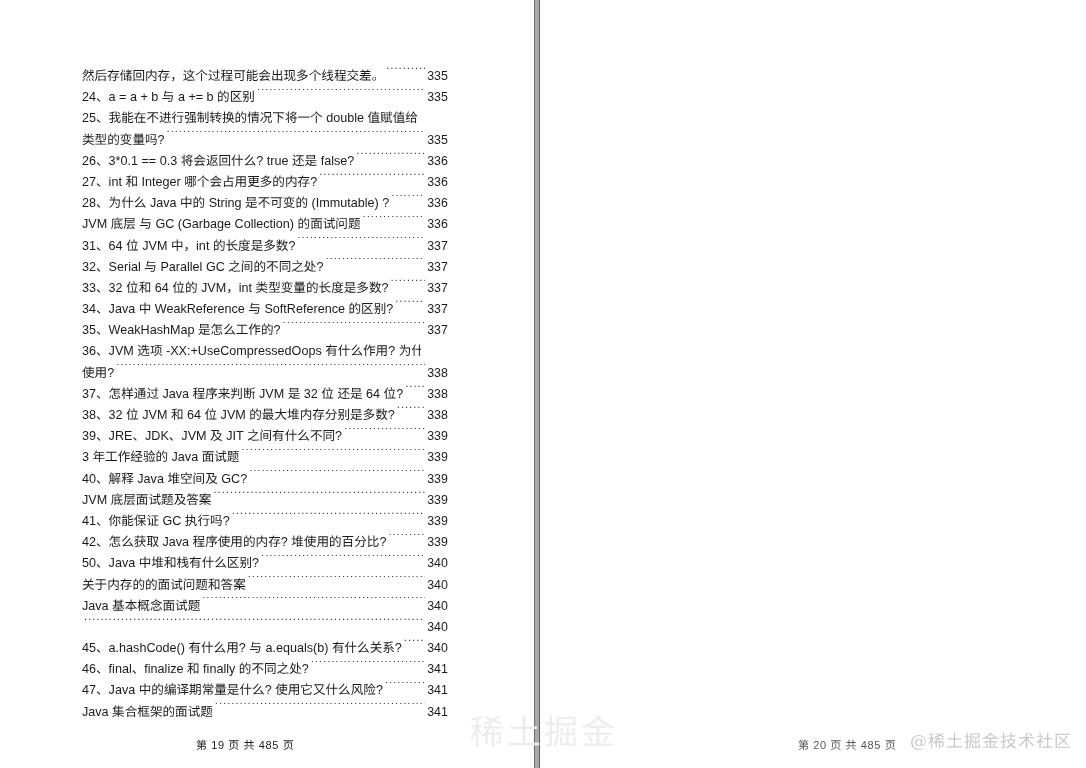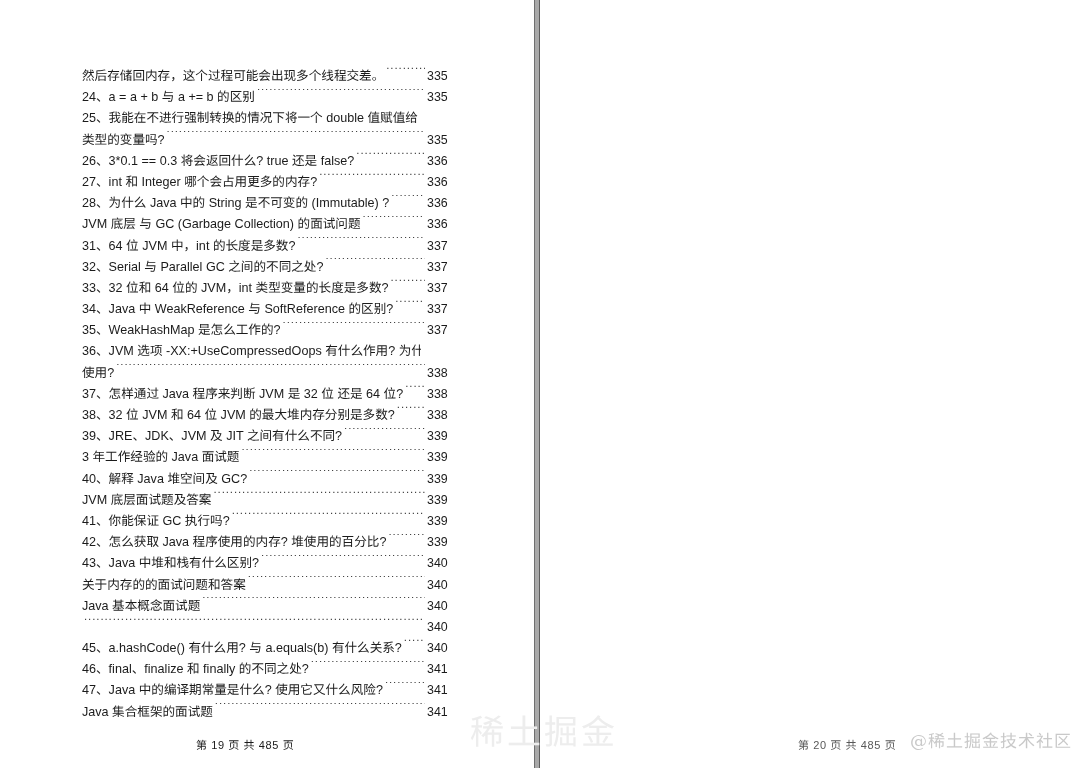--- a/index.html
+++ b/index.html
@@ -80,21 +80,21 @@
     font-size: 11.5px;
     letter-spacing: 0.9px;
     color: #3a3a3a;
     white-space: nowrap;
     overflow: hidden;
   }
   .toc-entry .page-num {
     flex: 0 0 auto;
     font-size: 12.4px;
     color: #1b1b1b;
-    text-align: left;
+    text-align: center;
     min-width: 21px;
   }
   .toc-entry.no-leader .entry-title { flex: 1 1 auto; }
   .toc-entry.no-leader .page-num { margin-left: 6px; }
 
   
   .page-footer {
     position: absolute;
     bottom: 16px;
     font-size: 11px;
@@ -248,21 +248,21 @@
           <span class="entry-title">41、你能保证 GC 执行吗?</span>
           <span class="leader"></span>
           <span class="page-num">339</span>
         </div>
         <div class="toc-entry">
           <span class="entry-title">42、怎么获取 Java 程序使用的内存? 堆使用的百分比?</span>
           <span class="leader"></span>
           <span class="page-num">339</span>
         </div>
         <div class="toc-entry">
-          <span class="entry-title">43、Java 中堆和栈有什么区别?</span>
+          <span class="entry-title">50、Java 中堆和栈有什么区别?</span>
           <span class="leader"></span>
           <span class="page-num">340</span>
         </div>
         <div class="toc-entry">
           <span class="entry-title">关于内存的的面试问题和答案</span>
           <span class="leader"></span>
           <span class="page-num">340</span>
         </div>
         <div class="toc-entry">
           <span class="entry-title">Java 基本概念面试题</span>

